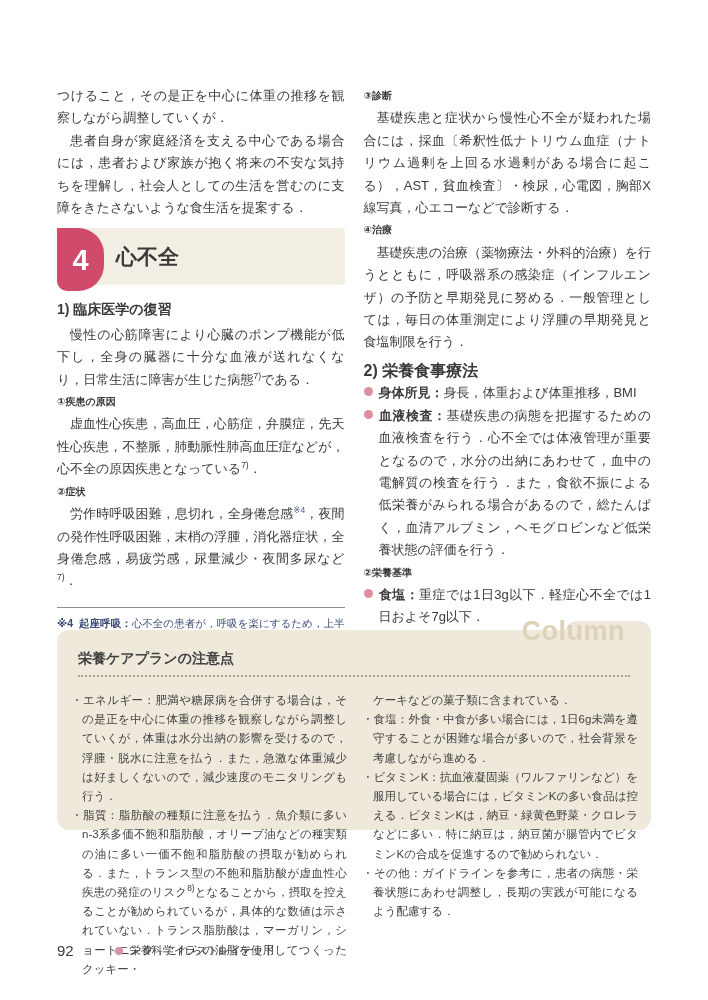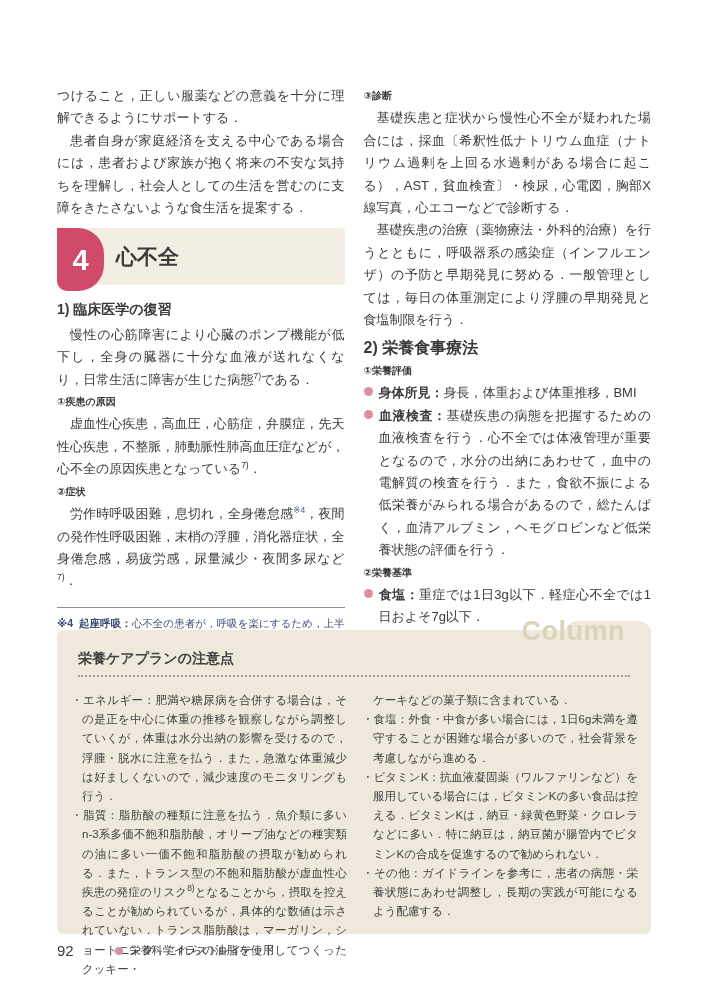--- a/index.html
+++ b/index.html
@@ -37,22 +37,22 @@
   .footnote b{font-weight:bold;}
 
   
   .bullet-item{padding-left:15px;text-indent:-15px;}
   .dot{display:inline-block;width:9px;height:9px;border-radius:50%;
     background:#dd8f9b;margin-right:6px;vertical-align:1px;}
   .bullet-note{padding-left:15px;}
   .bterm{font-weight:bold;}
 
   
-  .column-box{position:absolute;left:57px;top:630px;width:594px;height:304px;
-    background:#efe9dc;border-radius:6px;}
+  .column-box{position:absolute;left:57px;top:630px;width:594px;height:200px;
+    background:#efe9dc;border-radius:12px;}
   .column-tab{position:absolute;top:-9px;right:0;width:86px;height:24px;
     background:#efe9dc;border-radius:12px 12px 0 0;}
   .column-label{position:absolute;top:-14px;right:26px;
     font-size:27px;font-weight:bold;color:#ddd3b8;letter-spacing:0.5px;}
   .column-head{padding:15px 16px 0 16px;}
   .column-title{font-size:14px;font-weight:bold;color:#404040;
     border-bottom:2px dotted #a9a195;padding-bottom:7px;margin:5px;}
   .column-body{display:flex;gap:15px;padding:9px 13px 0 14px;
     font-size:11.5px;line-height:19.2px;color:#3f3f3f;text-align:justify;}
   .column-col{width:276px;}
@@ -68,21 +68,21 @@
   .series{font-size:11px;color:#3a3a3a;}
 </style>
 </head>
 <body>
 
 <div class="page">
 
   <div class="content">
 
     <div class="col">
-      <p>つけること，正しい服薬などの意義を十分に理解できるようにサポートする．</p>
+      <p>つけること，その是正を中心に体重の推移を観察しながら調整していくが．</p>
       <p class="indent">患者自身が家庭経済を支える中心である場合には，患者および家族が抱く将来の不安な気持ちを理解し，社会人としての生活を営むのに支障をきたさないような食生活を提案する．</p>
 
       <div class="section-heading">
         <div class="sec-bar"></div>
         <div class="sec-num">4</div>
         <div class="sec-title">心不全</div>
       </div>
 
       <h3 class="sub">1) 臨床医学の復習</h3>
       <p class="indent"><span>慢性の心筋障害により心臓のポンプ機能が低下し，全身の臓器に十分な血液が送れなくなり，日常生活に障害が生じた病態</span><sup>7)</sup><span>である．</span></p>
@@ -96,24 +96,24 @@
       <div class="footnote">
         <b>※4</b>&nbsp;
         <b>起座呼吸：</b><span>心不全の患者が，呼吸を楽にするため，上半身を起こした姿勢でする呼吸．</span>
       </div>
     </div>
 
     <div class="col">
       <h4 class="circ">③診断</h4>
       <p class="indent">基礎疾患と症状から慢性心不全が疑われた場合には，採血〔希釈性低ナトリウム血症（ナトリウム過剰を上回る水過剰がある場合に起こる），AST，貧血検査〕・検尿，心電図，胸部X線写真，心エコーなどで診断する．</p>
 
+      <h4 class="circ">④治療</h4>
       <p class="indent">基礎疾患の治療（薬物療法・外科的治療）を行うとともに，呼吸器系の感染症（インフルエンザ）の予防と早期発見に努める．一般管理としては，毎日の体重測定により浮腫の早期発見と食塩制限を行う．</p>
 
       <h3 class="sub2">2) 栄養食事療法</h3>
-      <h4 class="circ">①栄養評価</h4>
 
       <p class="bullet-item"><span class="dot"></span><span class="bterm">身体所見：</span><span>身長，体重および体重推移，BMI</span></p>
 
       <p class="bullet-item"><span class="dot"></span><span class="bterm">血液検査：</span><span>基礎疾患の病態を把握するための血液検査を行う．心不全では体液管理が重要となるので，水分の出納にあわせて，血中の電解質の検査を行う．また，食欲不振による低栄養がみられる場合があるので，総たんぱく，血清アルブミン，ヘモグロビンなど低栄養状態の評価を行う．</span></p>
 
       <h4 class="circ">②栄養基準</h4>
 
       <p class="bullet-item"><span class="dot"></span><span class="bterm">食塩：</span><span>重症では1日3g以下．軽症心不全では1日およそ7g以下．</span></p>
       <p class="bullet-note">高齢者は過度の食塩制限は食欲不振を招き，低栄養の原因となる場合があるため，注意する．</p>
 

